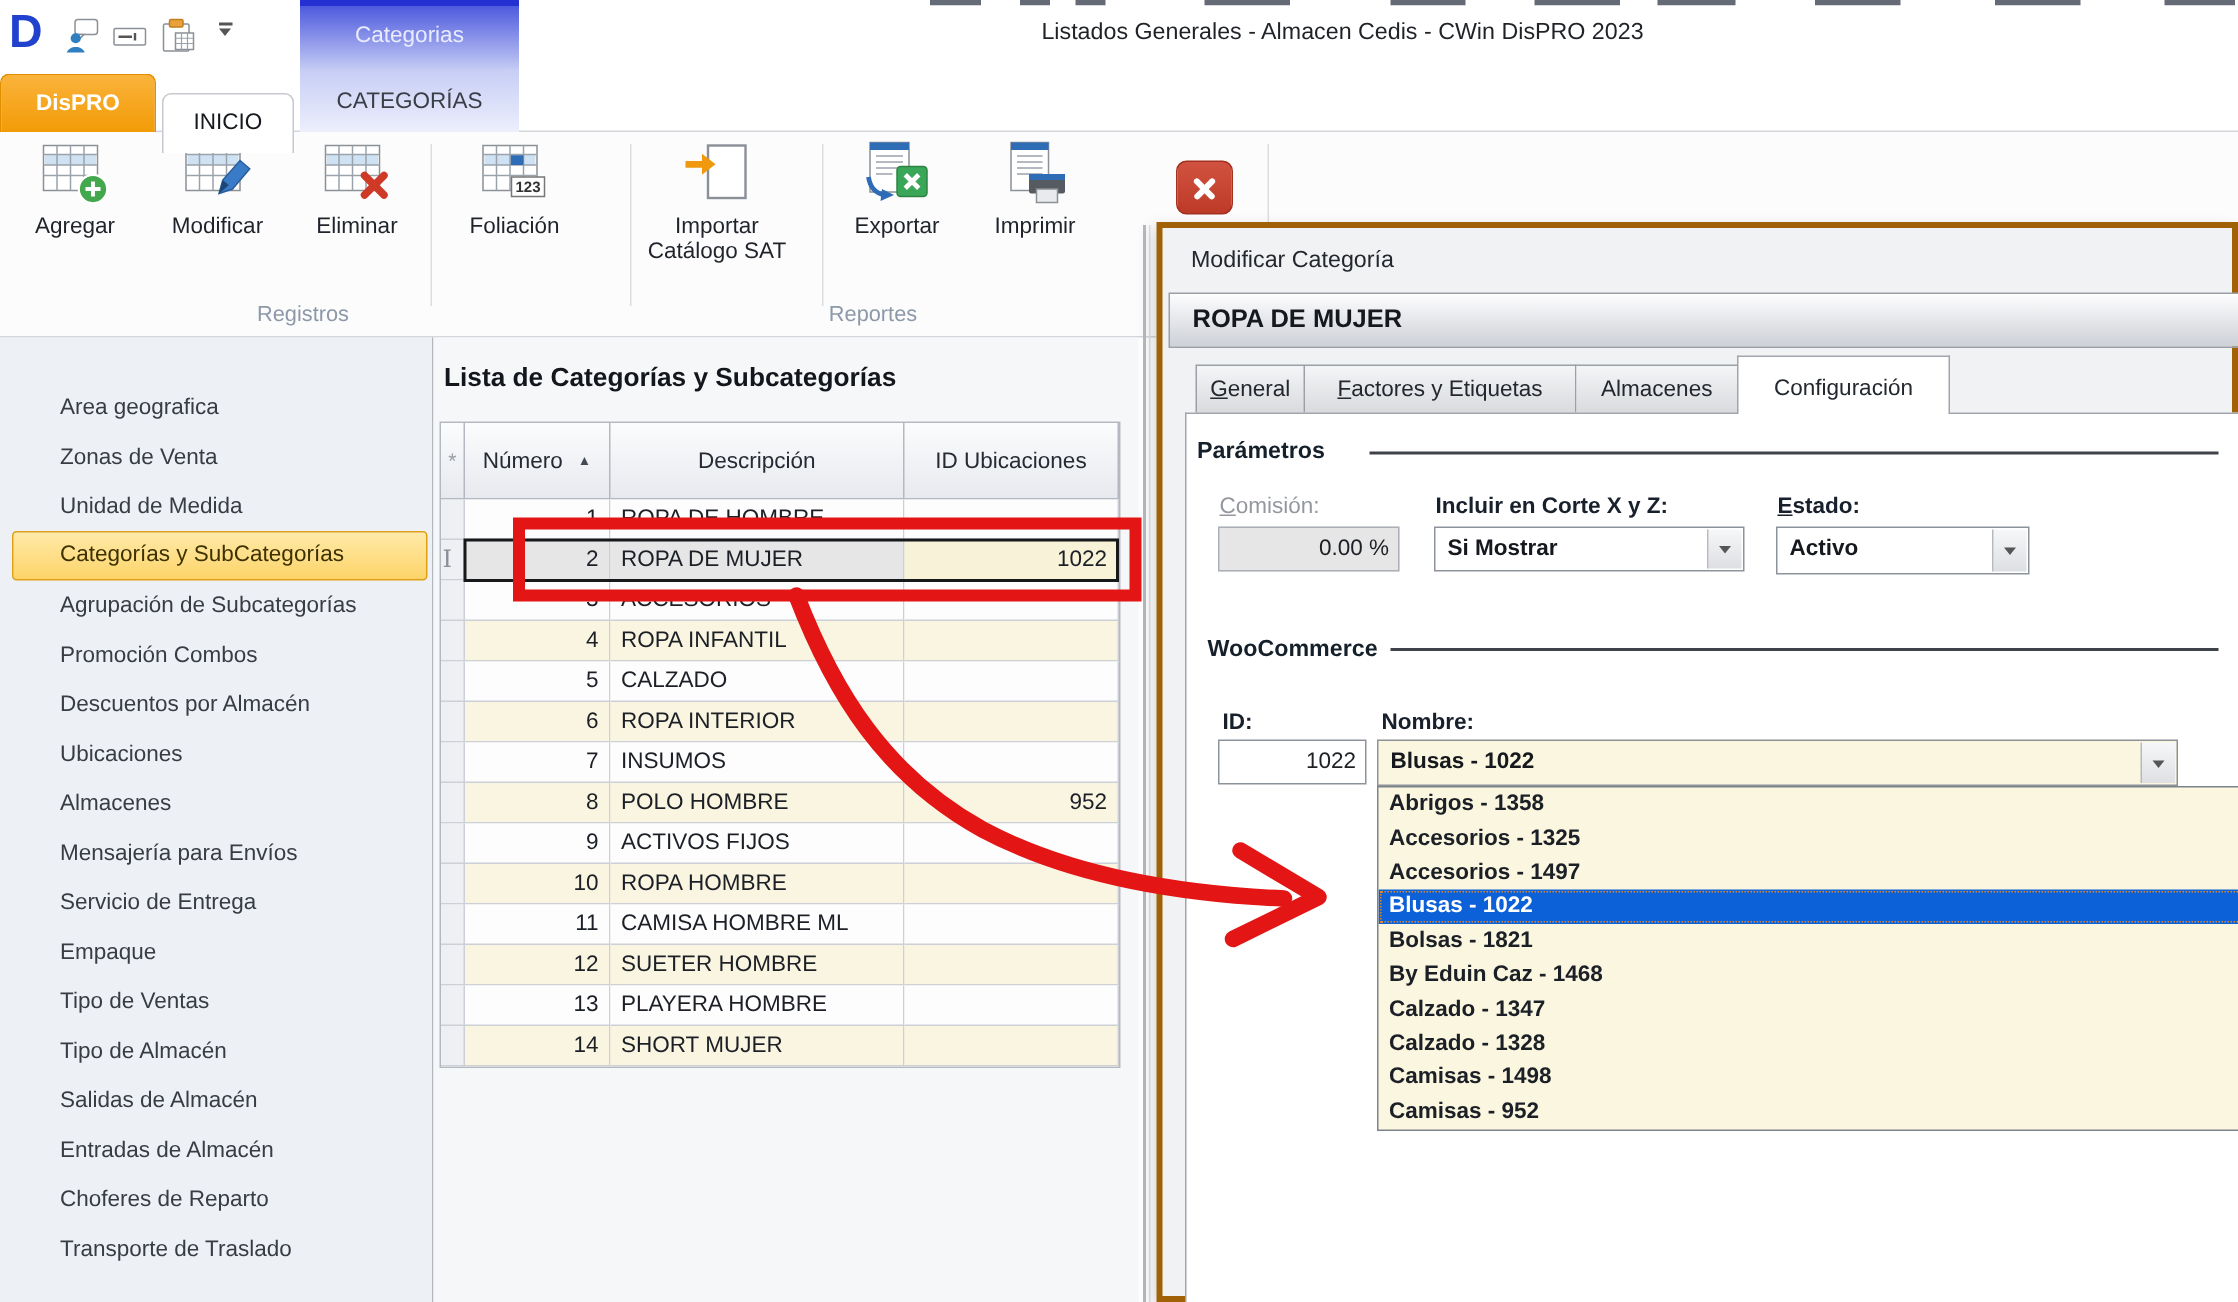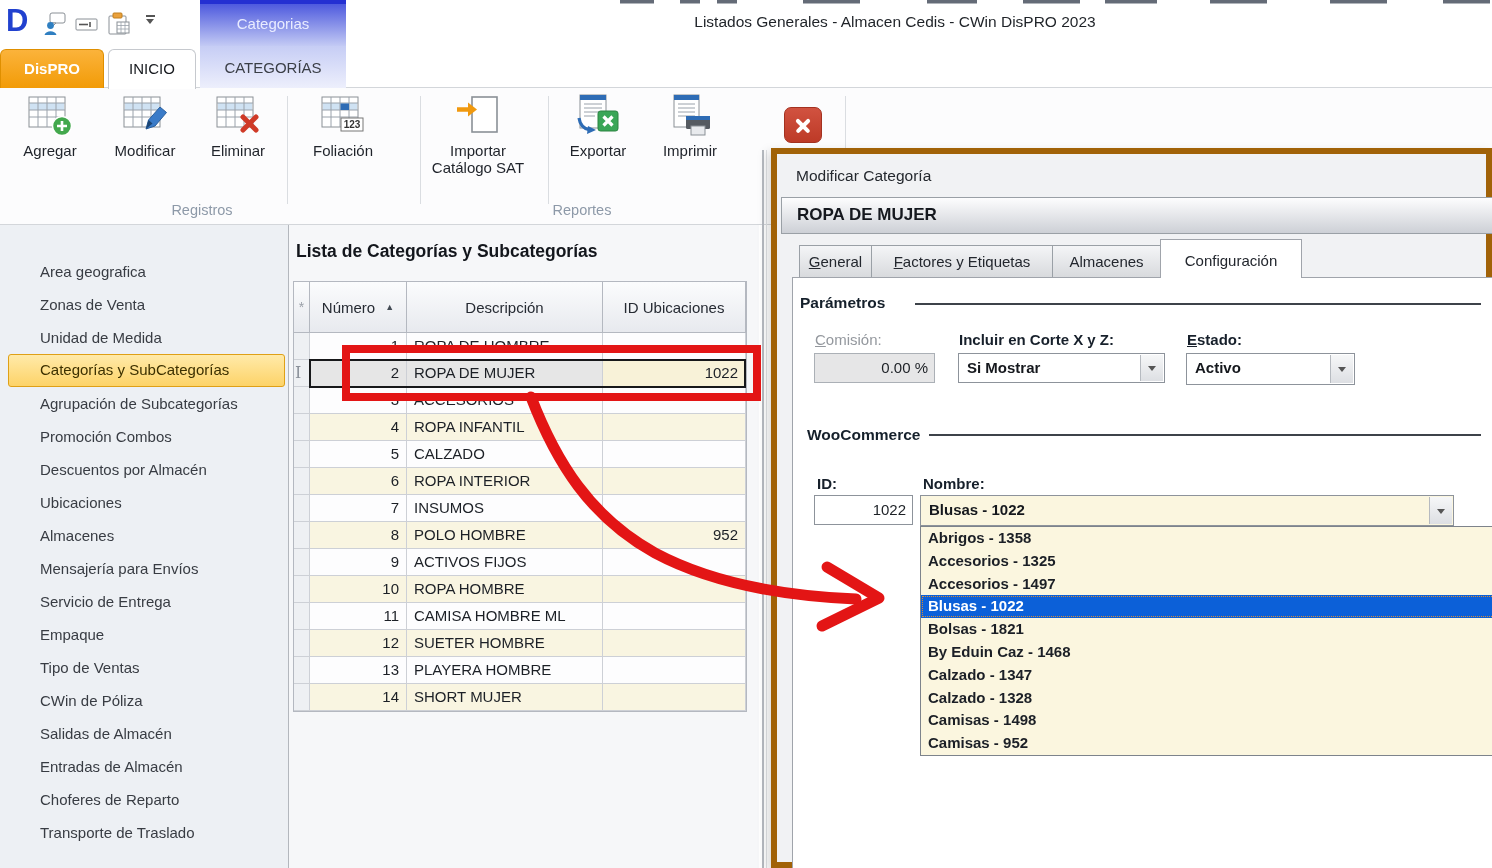--- a/index.html
+++ b/index.html
@@ -18,21 +18,21 @@
       background:linear-gradient(#4e5ade,#c3caf4);border-top:4px solid #2430d2;
       color:#e9ecff;text-align:center;line-height:40px;font-size:15px}
   .win-title{position:absolute;left:895px;top:13px;transform:translateX(-50%);white-space:nowrap;
       font-size:15.5px;color:#1f2328}
   
   .tabstrip{position:absolute;left:0;top:46px;width:1492px;height:42px;background:#fff;z-index:2}
   .tabstrip .baseline{position:absolute;left:0;bottom:0;width:100%;height:1px;background:#d3d6da}
   .tab{position:absolute;box-sizing:border-box;text-align:center;cursor:default}
   .tab-dispro{left:0;top:3px;width:104px;height:39px;background:linear-gradient(#fbb33b,#f29b07);
       border:1px solid #df8f00;border-bottom:none;border-radius:6px 6px 0 0;color:#fff;font-weight:bold;line-height:37px}
-  .tab-inicio{left:108px;top:3px;width:88px;height:40px;background:#fff;border:1px solid #c6c9ce;border-bottom:none;
+  .tab-inicio{left:108px;top:16px;width:88px;height:40px;background:#fff;border:1px solid #c6c9ce;border-bottom:none;
       border-radius:6px 6px 0 0;line-height:37px;color:#15181d;z-index:3}
   .tab-categorias{left:200px;top:0;width:146px;height:42px;background:linear-gradient(#c6cdf5,#edeffc);
       line-height:44px;color:#3a3e46}
   
   .ribbon{position:absolute;left:0;top:88px;width:1492px;height:137px;background:#fcfcfd;
       border-bottom:1px solid #d3d6da;box-sizing:border-box;z-index:1}
   .rbtn{position:absolute;top:5px;text-align:center;font-size:15px;color:#1f232a;line-height:17px}
   .rbtn .icon{display:block;height:46px}
   .rbtn .lbl{display:block;margin-top:3px;white-space:pre-line}
   .btn0{left:8px;width:84px}.btn1{left:98px;width:94px}.btn2{left:196px;width:84px}
@@ -71,21 +71,21 @@
   .sort-arrow{font-size:9px;color:#434a54;margin-left:10px}
   .ind-glyph{color:#9aa0a8;font-size:14px}
   .sel-outline{position:absolute;left:20px;top:134px;width:437px;height:29px;border:2px solid #17181a;
       box-sizing:border-box;pointer-events:none;z-index:4}
   .ibeam{position:absolute;left:6px;top:138px;font-family:"DejaVu Serif",serif;color:#8a9099;font-size:16px;z-index:4}
   
   .win-edge{position:absolute;left:762px;top:150px;width:2px;height:718px;background:#b6bac0;z-index:1}
   .win-edge2{position:absolute;left:766px;top:150px;width:1px;height:718px;background:#dfe1e4;z-index:1}
   
   .modal{position:absolute;left:771px;top:148px;width:721px;height:720px;background:#f1f2f4;
-      border:6px solid #a16207;box-sizing:border-box;box-shadow:-4px 4px 10px rgba(0,0,0,.15);z-index:10}
+      border:4px solid #a16207;box-sizing:border-box;box-shadow:-4px 4px 10px rgba(0,0,0,.15);z-index:10}
   .mtitle{position:absolute;left:19px;top:13px;font-size:15.5px;color:#24282e}
   .mheader{position:absolute;left:4px;top:43px;width:715px;height:37px;background:linear-gradient(#fdfdfe,#cdd0d6);
       border:1px solid #9aa0a6;box-sizing:border-box;line-height:34px;padding-left:15px;
       font-size:17px;font-weight:bold;color:#15181e}
   .dlg-tabs{position:absolute;left:22px;top:85px;height:39px;display:flex;align-items:flex-end}
   .dtab{box-sizing:border-box;height:33px;line-height:31px;text-align:center;
       background:linear-gradient(#f4f5f7,#d8dadd);border:1px solid #9aa0a6;border-left:none;color:#23272e;padding:0 2px}
   .dtab:first-child{border-left:1px solid #9aa0a6}
   .dtab.active{height:39px;line-height:42px;background:#fff;border:1px solid #a0a4ab;border-bottom:none;
       position:relative;z-index:3;margin-left:-1px}
@@ -250,21 +250,21 @@
     <div class="side-item active">Categorías y SubCategorías</div>
     <div class="side-item">Agrupación de Subcategorías</div>
     <div class="side-item">Promoción Combos</div>
     <div class="side-item">Descuentos por Almacén</div>
     <div class="side-item">Ubicaciones</div>
     <div class="side-item">Almacenes</div>
     <div class="side-item">Mensajería para Envíos</div>
     <div class="side-item">Servicio de Entrega</div>
     <div class="side-item">Empaque</div>
     <div class="side-item">Tipo de Ventas</div>
-    <div class="side-item">CWin de Póliza</div>
+    <div class="side-item">Tipo de Almacén</div>
     <div class="side-item">Salidas de Almacén</div>
     <div class="side-item">Entradas de Almacén</div>
     <div class="side-item">Choferes de Reparto</div>
     <div class="side-item">Transporte de Traslado</div>
   </div>
 <div class="divider-v"></div>
 
 <div class="grid-panel">
   <div class="grid-title">Lista de Categorías y Subcategorías</div>
   <div class="grid">

